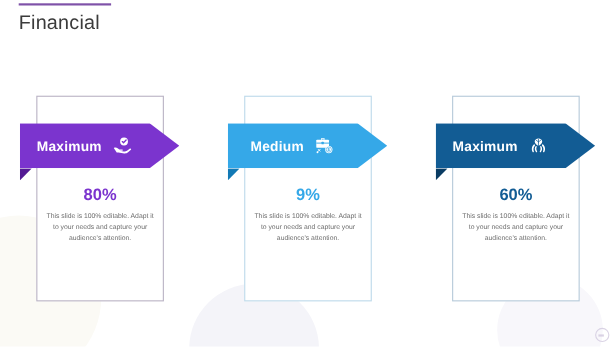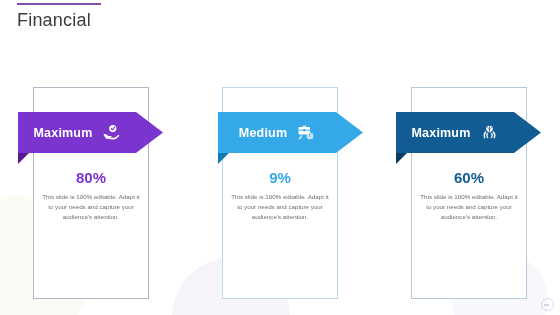--- a/index.html
+++ b/index.html
@@ -73,38 +73,38 @@
     position: absolute;
     left: 0;
     top: 0;
     width: 560px;
     height: 315px;
   }
   .card {
     position: absolute;
     top: 87px;
     width: 116px;
-    height: 212px;
+    height: 187px;
     background: #ffffff;
     box-sizing: border-box;
   }
   .card-1 { left: 33px;  border: 1px solid #b9b2c4; }
   .card-2 { left: 222px; border: 1px solid #bcd9ea; }
   .card-3 { left: 411px; border: 1px solid #b5c9d9; }
 
   
   .ribbon {
     position: absolute;
     top: 112px;
     width: 145px;
     height: 41px;
     text-align: right;
   }
   .ribbon-1 { left: 18px; }
-  .ribbon-2 { left: 218px; }
+  .ribbon-2 { left: 207px; }
   .ribbon-3 { left: 396px; }
 
   .ribbon-body {
     position: absolute;
     left: 0;
     top: 0;
     width: 145px;
     height: 41px;
     clip-path: polygon(0 0, 118px 0, 145px 50%, 118px 100%, 0 100%);
   }

